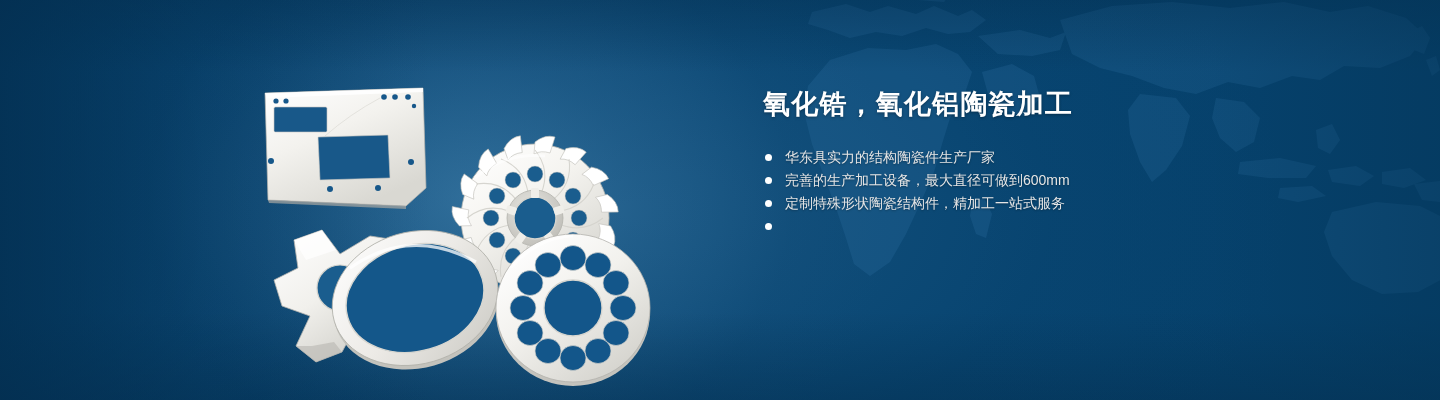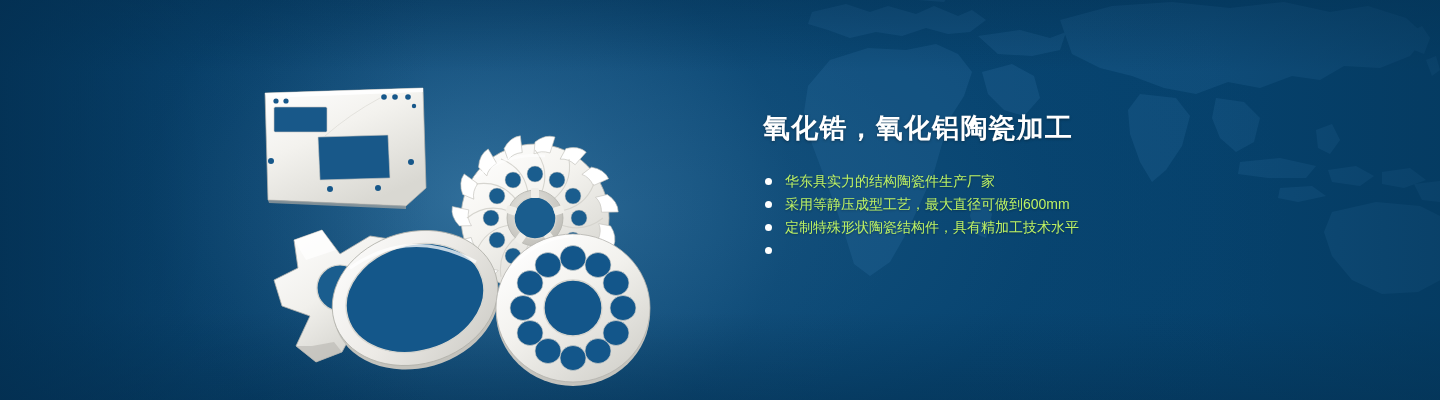--- a/index.html
+++ b/index.html
@@ -75,41 +75,41 @@
     top: 40px;
     width: 460px;
     height: 340px;
   }
   .products svg { display: block; width: 100%; height: 100%; overflow: visible; }
 
   
   .copy {
     position: absolute;
     left: 763px;
-    top: 112px;
+    top: 88px;
     width: 620px;
   }
   .headline {
     color: #ffffff;
     font-size: 27px;
     font-weight: bold;
     letter-spacing: 1.2px;
     line-height: 1.2;
     margin: 0 0 26px 0;
     text-shadow: 0 1px 3px rgba(0,0,0,0.35);
     white-space: nowrap;
   }
   .bullets {
     list-style: none;
     margin: 0;
     padding: 0;
   }
   .bullets li {
     position: relative;
-    color: #bef264;
+    color: #e5e5e5;
     font-size: 14px;
     line-height: 23px;
     padding-left: 22px;
     white-space: nowrap;
     text-shadow: 0 1px 2px rgba(0,0,0,0.30);
   }
   .bullets li .dot {
     position: absolute;
     left: 2px;
     top: 8px;
@@ -372,25 +372,25 @@
   <div class="copy">
     <h1 class="headline">氧化锆，氧化铝陶瓷加工</h1>
 
     <ul class="bullets">
       <li>
         <span class="dot"></span>
         <span>华东具实力的结构陶瓷件生产厂家</span>
       </li>
       <li>
         <span class="dot"></span>
-        <span>采用等静压成型工艺，最大直径可做到600mm</span>
+        <span>完善的生产加工设备，最大直径可做到600mm</span>
       </li>
       <li>
         <span class="dot"></span>
-        <span>定制特殊形状陶瓷结构件，具有精加工技术水平</span>
+        <span>定制特殊形状陶瓷结构件，精加工一站式服务</span>
       </li>
       <li>
         <span class="dot"></span>
       </li>
     </ul>
   </div>
 
 </div>
 
 </body></html>

